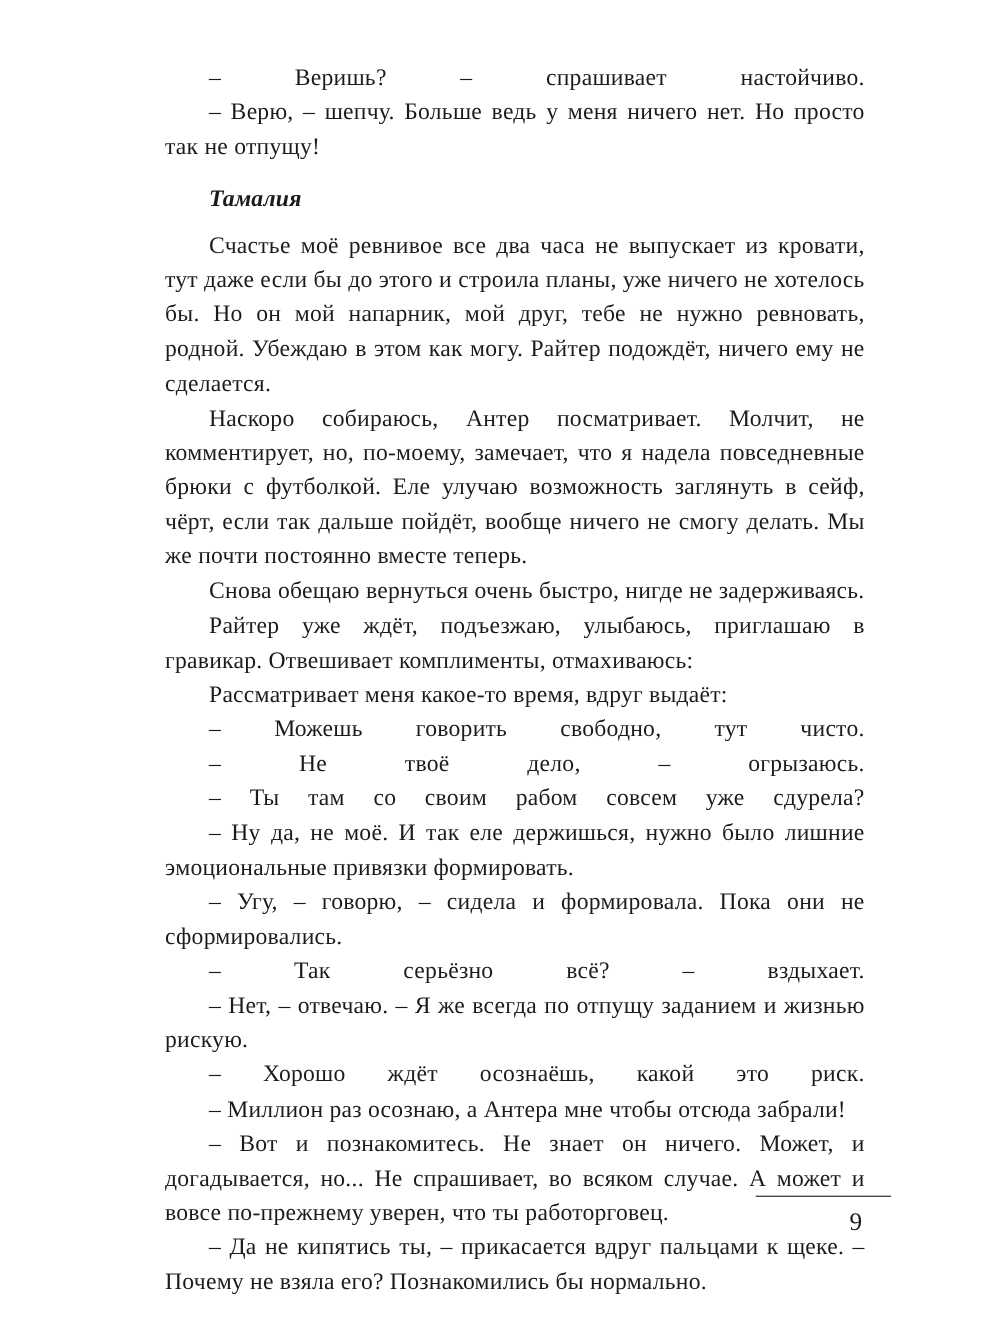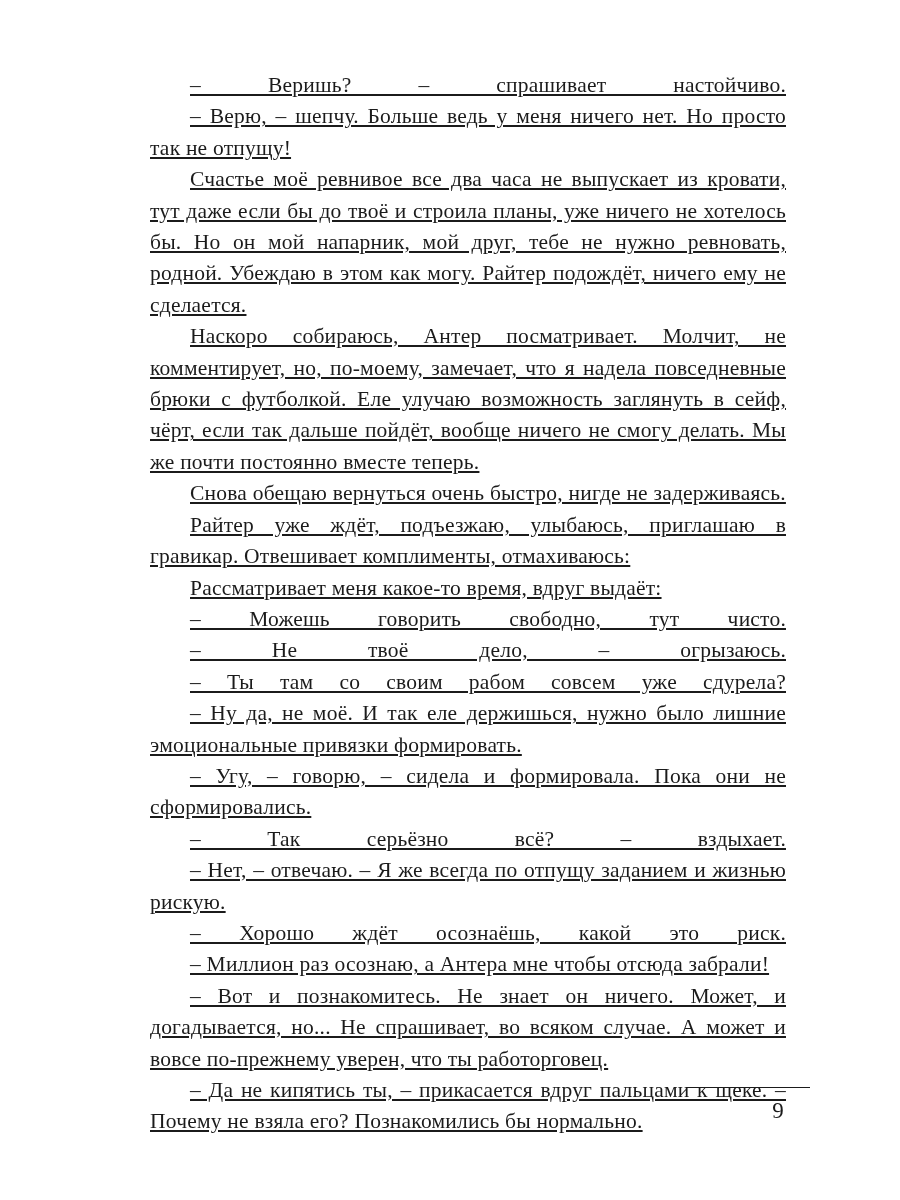--- a/index.html
+++ b/index.html
@@ -19,23 +19,22 @@
     width: 900px;
     height: 1200px;
     background: #ffffff;
     overflow: hidden;
     box-sizing: border-box;
   }
 
   .text-column {
     position: absolute;
     left: 150px;
-    top: 70px;
+    top: 55px;
     width: 636px;
-    text-decoration: underline;
   }
 
   .para {
     margin: 0;
     font-size: 21.5px;
     line-height: 31.4px;
     text-align: justify;
     text-justify: inter-word;
     text-indent: 40px;
     hyphens: manual;
@@ -100,22 +99,23 @@
 <body>
 
 <div class="page">
 
   <div class="text-column">
 
     <p class="para dialogue justify-last">– Веришь? – спрашивает настойчиво.</p>
 
     <p class="para dialogue">– Верю, – шепчу. Больше ведь у меня ничего нет. Но просто так не отпущу!</p>
 
+    <h2 class="section-heading">Тамалия</h2>
 
-    <p class="para">Счастье моё ревнивое все два часа не выпускает из кровати, тут даже если бы до твоё и строила планы, уже ничего не хотелось бы. Но он мой напарник, мой друг, тебе не нужно ревновать, родной. Убеждаю в этом как могу. Райтер подождёт, ничего ему не сделается.</p>
+    <p class="para">Счастье моё ревнивое все два часа не выпускает из кровати, тут даже если бы до этого и строила планы, уже ничего не хотелось бы. Но он мой напарник, мой друг, тебе не нужно ревновать, родной. Убеждаю в этом как могу. Райтер подождёт, ничего ему не сделается.</p>
 
     <p class="para">Наскоро собираюсь, Антер посматривает. Молчит, не комментирует, но, по-моему, замечает, что я надела повседневные брюки с футболкой. Еле улучаю возможность заглянуть в сейф, чёрт, если так дальше пойдёт, вообще ничего не смогу делать. Мы же почти постоянно вместе теперь.</p>
 
     <p class="para">Снова обещаю вернуться очень быстро, нигде не задерживаясь.</p>
 
     <p class="para">Райтер уже ждёт, подъезжаю, улыбаюсь, приглашаю в гравикар. Отвешивает комплименты, отмахиваюсь:</p>
 
     <p class="para">Рассматривает меня какое-то время, вдруг выдаёт:</p>
 
     <p class="para dialogue justify-last">– Можешь говорить свободно, тут чисто.</p>

